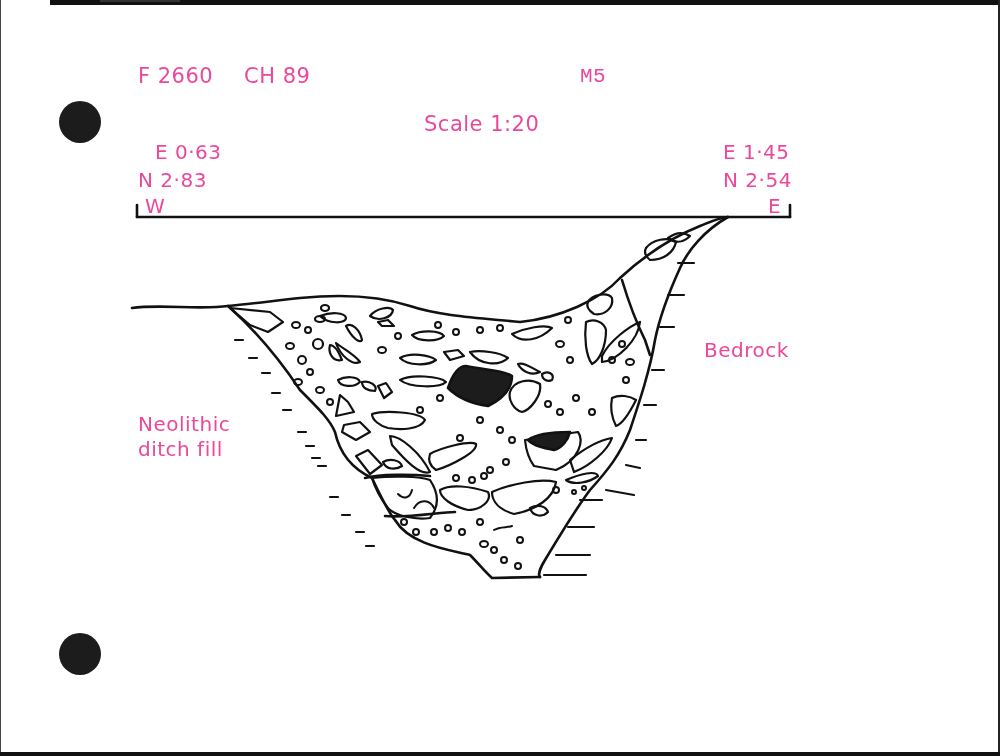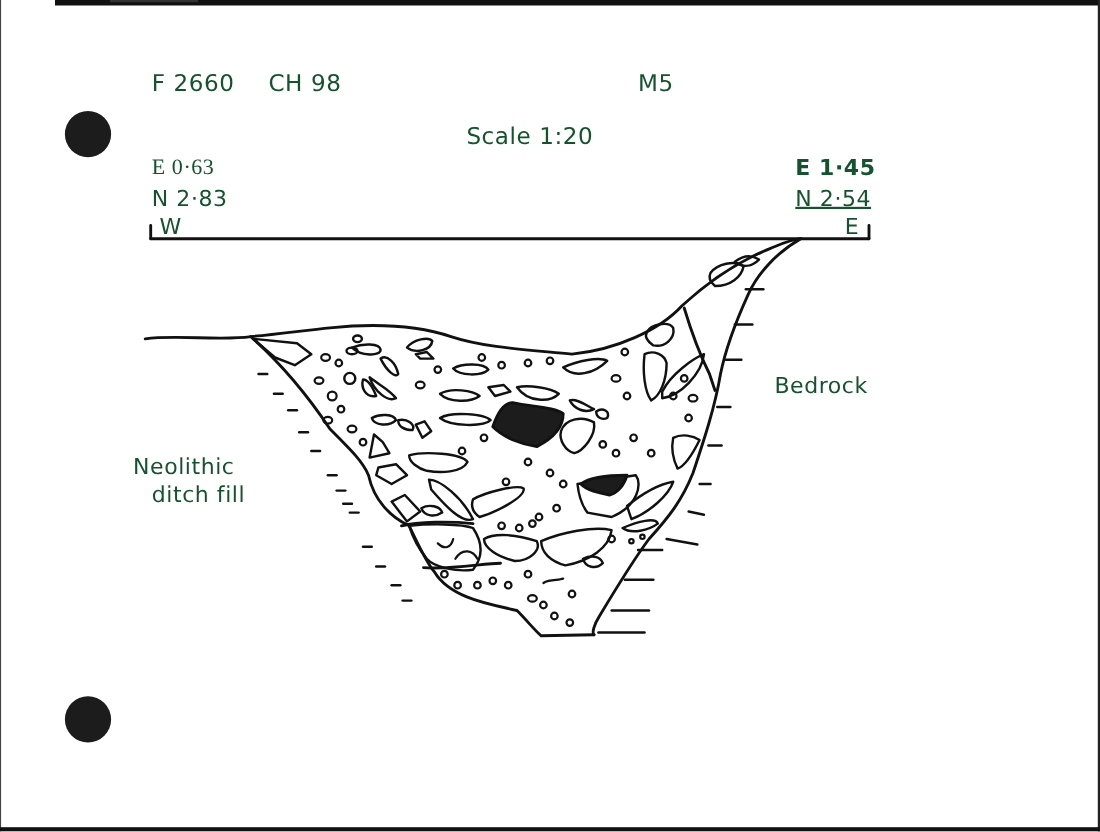--- a/index.html
+++ b/index.html
@@ -3,50 +3,50 @@
   <meta charset="utf-8">
   <style>
     html, body { margin: 0; padding: 0; background: #ffffff; }
     body { width: 1000px; height: 756px; position: relative; overflow: hidden; font-family: "DejaVu Sans", sans-serif; }
     .frame-top { position: absolute; left: 50px; top: 0; width: 950px; height: 5px; background: #111; }
     .frame-top-thin { position: absolute; left: 100px; top: 0; width: 80px; height: 2px; background: #333; }
     .frame-right { position: absolute; right: 0; top: 0; width: 2px; height: 756px; background: #222; }
     .frame-left { position: absolute; left: 0; top: 0; width: 1px; height: 756px; background: #444; }
     .frame-bottom { position: absolute; left: 0; bottom: 0; width: 1000px; height: 4px; background: #111; }
     .punch-hole { position: absolute; width: 42px; height: 42px; border-radius: 50%; background: #1c1c1c; }
-    .txt { position: absolute; color: #14532d; font-size: 21px; letter-spacing: 0.5px; white-space: nowrap; line-height: 1; }
+    .txt { position: absolute; color: #ec4899; font-size: 21px; letter-spacing: 0.5px; white-space: nowrap; line-height: 1; }
     .txt.small { font-size: 20px; }
     svg.drawing { position: absolute; left: 0; top: 0; }
   </style>
 </head>
 <body>
 
 <div class="frame-top"></div>
 <div class="frame-top-thin"></div>
 <div class="frame-left"></div>
 <div class="frame-right"></div>
 <div class="frame-bottom"></div>
 
 <div class="punch-hole" style="left:59px; top:101px;"></div>
 <div class="punch-hole" style="left:59px; top:633px;"></div>
 
 <div class="txt" style="left:138px; top:66px;">F 2660</div>
-<div class="txt" style="left:244px; top:66px;">CH 98</div>
+<div class="txt" style="left:244px; top:66px;">CH 89</div>
 <div class="txt" style="left:424px; top:66px;margin-top:48px;">Scale  1:20</div>
-<div class="txt" style="left:580px; top:66px;">M5</div>
-
-<div class="txt small" style="left:138px; top:142px;font-family:Liberation Serif, serif;">E 0·63</div>
+<div class="txt" style="left:580px; top:66px;font-family:Liberation Mono, monospace;">M5</div>
+
+<div class="txt small" style="left:155px; top:142px;">E 0·63</div>
 <div class="txt small" style="left:138px; top:170px;">N 2·83</div>
 <div class="txt small" style="left:145px; top:196px;">W</div>
 
-<div class="txt small" style="left:723px; top:142px;font-weight:bold;">E 1·45</div>
-<div class="txt small" style="left:723px; top:170px;text-decoration:underline;">N 2·54</div>
+<div class="txt small" style="left:723px; top:142px;">E 1·45</div>
+<div class="txt small" style="left:723px; top:170px;">N 2·54</div>
 <div class="txt small" style="left:768px; top:196px;">E</div>
 
-<div class="txt small" style="left:121px; top:414px;">Neolithic</div>
+<div class="txt small" style="left:138px; top:414px;">Neolithic</div>
 <div class="txt small" style="left:138px; top:439px;">ditch fill</div>
 <div class="txt small" style="left:704px; top:340px;">Bedrock</div>
 
 <svg class="drawing" width="1000" height="756" viewBox="0 0 1000 756" fill="none" stroke="#111" stroke-width="2.6" stroke-linecap="round" stroke-linejoin="round">
 
   <g>
     <line x1="137" y1="217" x2="790" y2="217"></line>
     <line x1="137" y1="205" x2="137" y2="217"></line>
     <line x1="790" y1="205" x2="790" y2="217"></line>
   </g>

